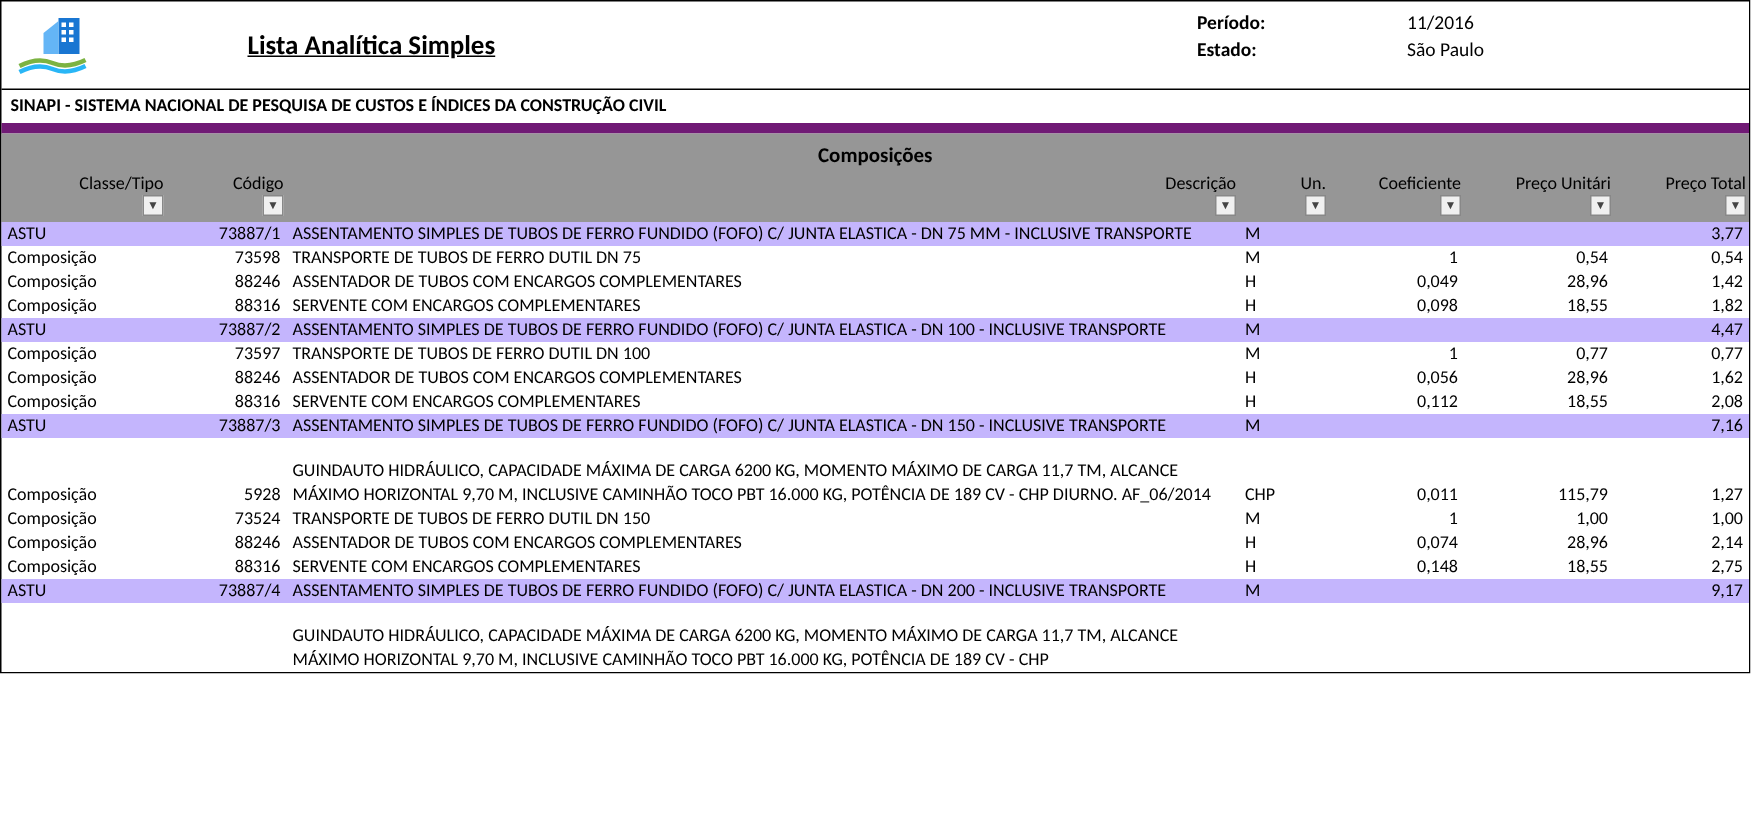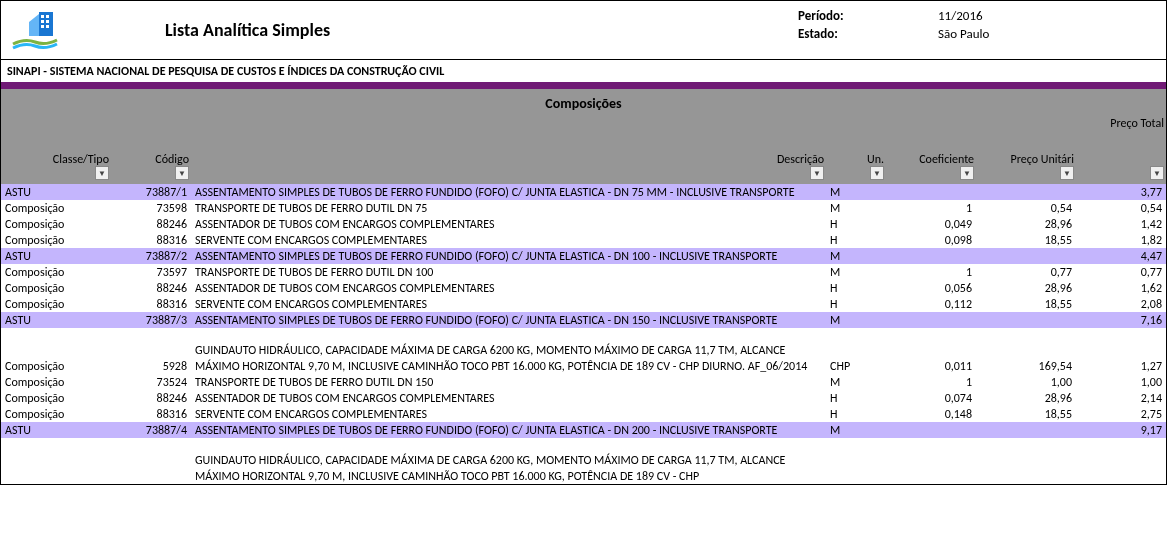--- a/index.html
+++ b/index.html
@@ -35,20 +35,21 @@
   }
   .title-area {
     flex: 1;
     display: flex;
     align-items: center;
     padding-left: 100px;
   }
   .main-title {
     font-size: 18px;
     font-weight: bold;
+    text-decoration: underline;
   }
   .meta-area {
     width: 360px;
     font-size: 13px;
     padding-top: 2px;
   }
   .meta-row {
     display: flex;
     line-height: 18px;
   }
@@ -84,21 +85,21 @@
     padding: 2px 2px;
     font-size: 12px;
     flex-direction: column;
   }
   .col-classe { width: 110px; }
   .col-codigo { width: 80px; text-align: right; justify-content: flex-end; }
   .col-desc { flex: 1; }
   .col-un { width: 60px; }
   .col-coef { width: 90px; text-align: right; justify-content: flex-end; }
   .col-pu { width: 100px; text-align: right; justify-content: flex-end; }
-  .col-pt { width: 90px; text-align: right; justify-content: flex-end; gap: 36px; }
+  .col-pt { width: 90px; text-align: right; justify-content: flex-end; }
   .filter-btn {
     width: 14px;
     height: 14px;
     background: #f0f0f0;
     border: 1px solid #888;
     display: inline-flex;
     align-items: center;
     justify-content: center;
     margin-left: 2px;
     font-size: 8px;
@@ -278,21 +279,21 @@
         <div class="c c-coef"></div>
         <div class="c c-pu"></div>
         <div class="c c-pt">7,16</div>
       </div>
       <div class="data-row" style="align-items:flex-end;">
         <div class="c c-classe">Composição</div>
         <div class="c c-codigo">5928</div>
         <div class="c c-desc" style="padding-top: 14px;">GUINDAUTO HIDRÁULICO, CAPACIDADE MÁXIMA DE CARGA 6200 KG, MOMENTO MÁXIMO DE CARGA 11,7 TM, ALCANCE MÁXIMO HORIZONTAL 9,70 M, INCLUSIVE CAMINHÃO TOCO PBT 16.000 KG, POTÊNCIA DE 189 CV - CHP DIURNO. AF_06/2014</div>
         <div class="c c-un">CHP</div>
         <div class="c c-coef">0,011</div>
-        <div class="c c-pu">169,54</div>
+        <div class="c c-pu">115,79</div>
         <div class="c c-pt">1,27</div>
       </div>
       <div class="data-row" style="">
         <div class="c c-classe">Composição</div>
         <div class="c c-codigo">73524</div>
         <div class="c c-desc">TRANSPORTE DE TUBOS DE FERRO DUTIL DN 150</div>
         <div class="c c-un">M</div>
         <div class="c c-coef">1</div>
         <div class="c c-pu">1,00</div>
         <div class="c c-pt">1,00</div>

